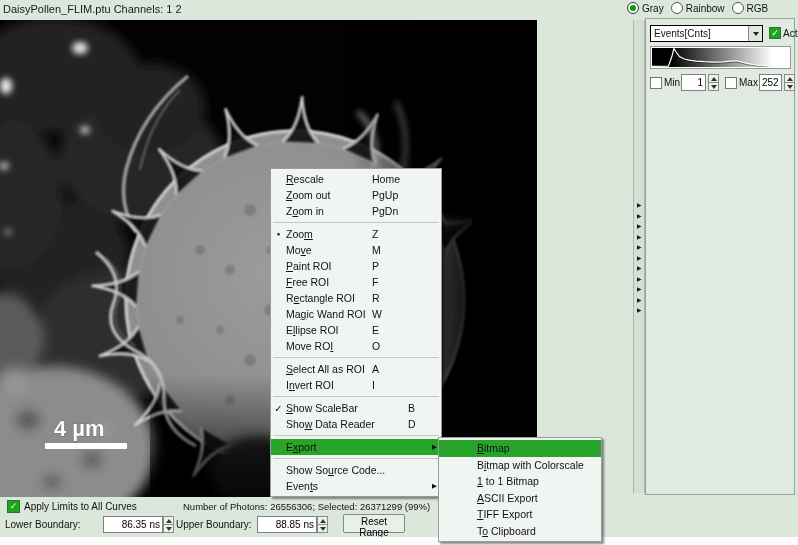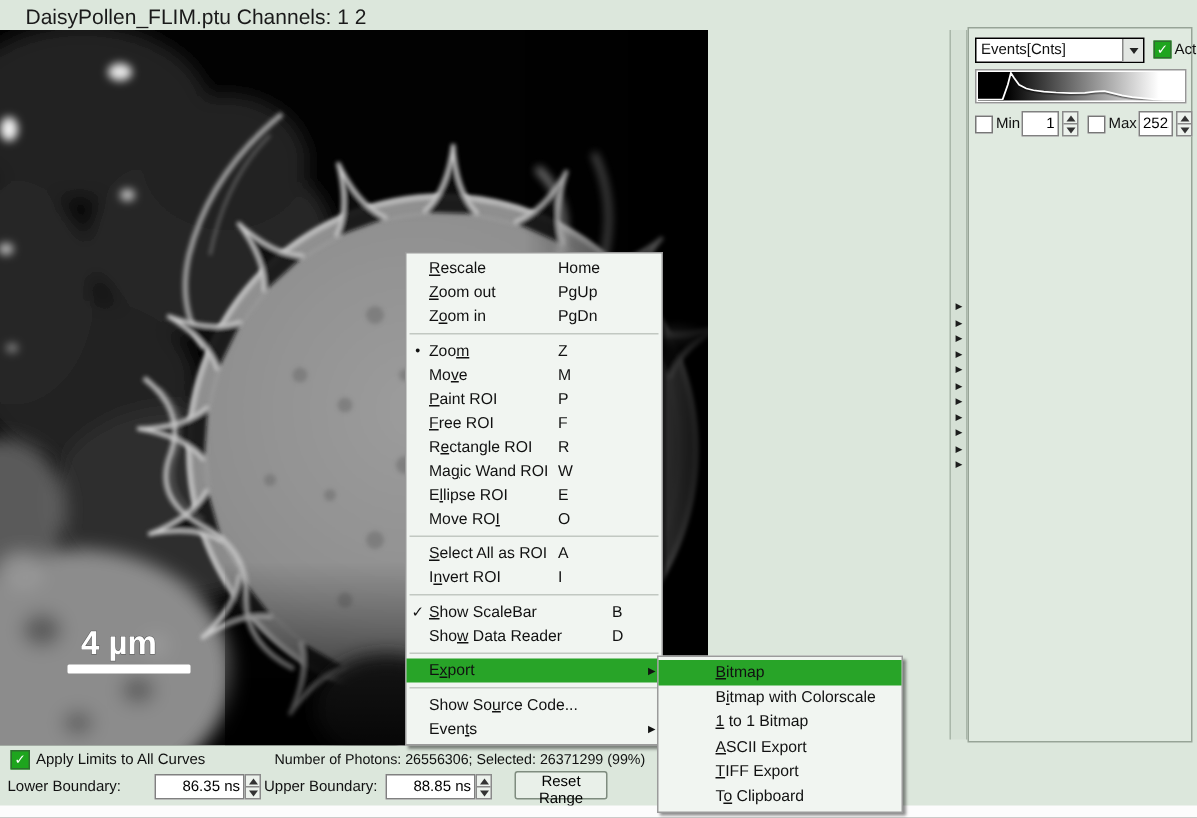--- a/index.html
+++ b/index.html
@@ -1,22 +1,22 @@
 <!DOCTYPE html>
 <html><head>
 <meta charset="utf-8">
 <style>
   html,body{margin:0;padding:0;}
   #app{position:relative;width:798px;height:545px;background:#dce7dc;
        font-family:"Liberation Sans","DejaVu Sans",sans-serif;font-size:10px;color:#111;
        overflow:hidden;-webkit-font-smoothing:antialiased;}
   
-  #title{position:absolute;left:17px;top:3px;font-size:14px;color:#1a1a1a;white-space:nowrap;}
-  
-  #image-area{position:absolute;left:0;top:20px;width:472px;height:477px;background:#000;overflow:hidden;}
+  #title{position:absolute;left:3px;top:3px;font-size:11px;color:#1a1a1a;white-space:nowrap;}
+  
+  #image-area{position:absolute;left:0;top:20px;width:537px;height:477px;background:#000;overflow:hidden;}
   
   #splitter{position:absolute;left:633px;top:20px;width:12px;height:473px;background:#d5e0d5;
             border-left:1px solid #aab7aa;border-right:1px solid #aab7aa;box-sizing:border-box;}
   #splitter-arrows{position:absolute;left:1px;top:180px;}
   .split-arrow{font-size:6px;line-height:10.5px;color:#1c1c1c;padding-left:2px;cursor:pointer;}
   
   #right-panel{position:absolute;left:645px;top:18px;width:150px;height:477px;background:#e0eae0;
                border:1px solid #97a497;box-sizing:border-box;}
   #channel-select{position:absolute;left:4px;top:6px;width:113px;height:17px;background:#fff;
                   border:1px solid #000000;box-sizing:border-box;display:flex;align-items:center;}
@@ -213,20 +213,36 @@
       <ellipse cx="452" cy="203" rx="16" ry="6" fill="#6f6f6f" opacity="0.6" filter="url(#b1)"></ellipse>
       <rect x="320" y="0" width="152" height="477" fill="url(#fadeR)"></rect>
       <rect x="150" y="350" width="322" height="127" fill="url(#fadeB)"></rect>
       <g>
         <rect x="45" y="423" width="82" height="6" rx="1" fill="#ffffff"></rect>
         <text x="54" y="416" font-size="22" font-weight="bold" fill="#ffffff" stroke="rgba(40,40,40,0.6)" stroke-width="0.6" style="paint-order:stroke" font-family="Liberation Sans, DejaVu Sans, sans-serif">4 µm</text>
       </g>
     </svg>
   </div>
 
+  <div id="cmap-radios">
+    <span class="radio-wrap">
+      <span class="radio sel">
+          <span class="dot"></span>
+        </span>
+      <span>Gray</span>
+    </span>
+    <span class="radio-wrap">
+      <span class="radio"></span>
+      <span>Rainbow</span>
+    </span>
+    <span class="radio-wrap">
+      <span class="radio"></span>
+      <span>RGB</span>
+    </span>
+  </div>
 
   <div id="splitter">
     <div id="splitter-arrows">
         <div class="split-arrow">▶</div>
         <div class="split-arrow">▶</div>
         <div class="split-arrow">▶</div>
         <div class="split-arrow">▶</div>
         <div class="split-arrow">▶</div>
         <div class="split-arrow">▶</div>
         <div class="split-arrow">▶</div>

